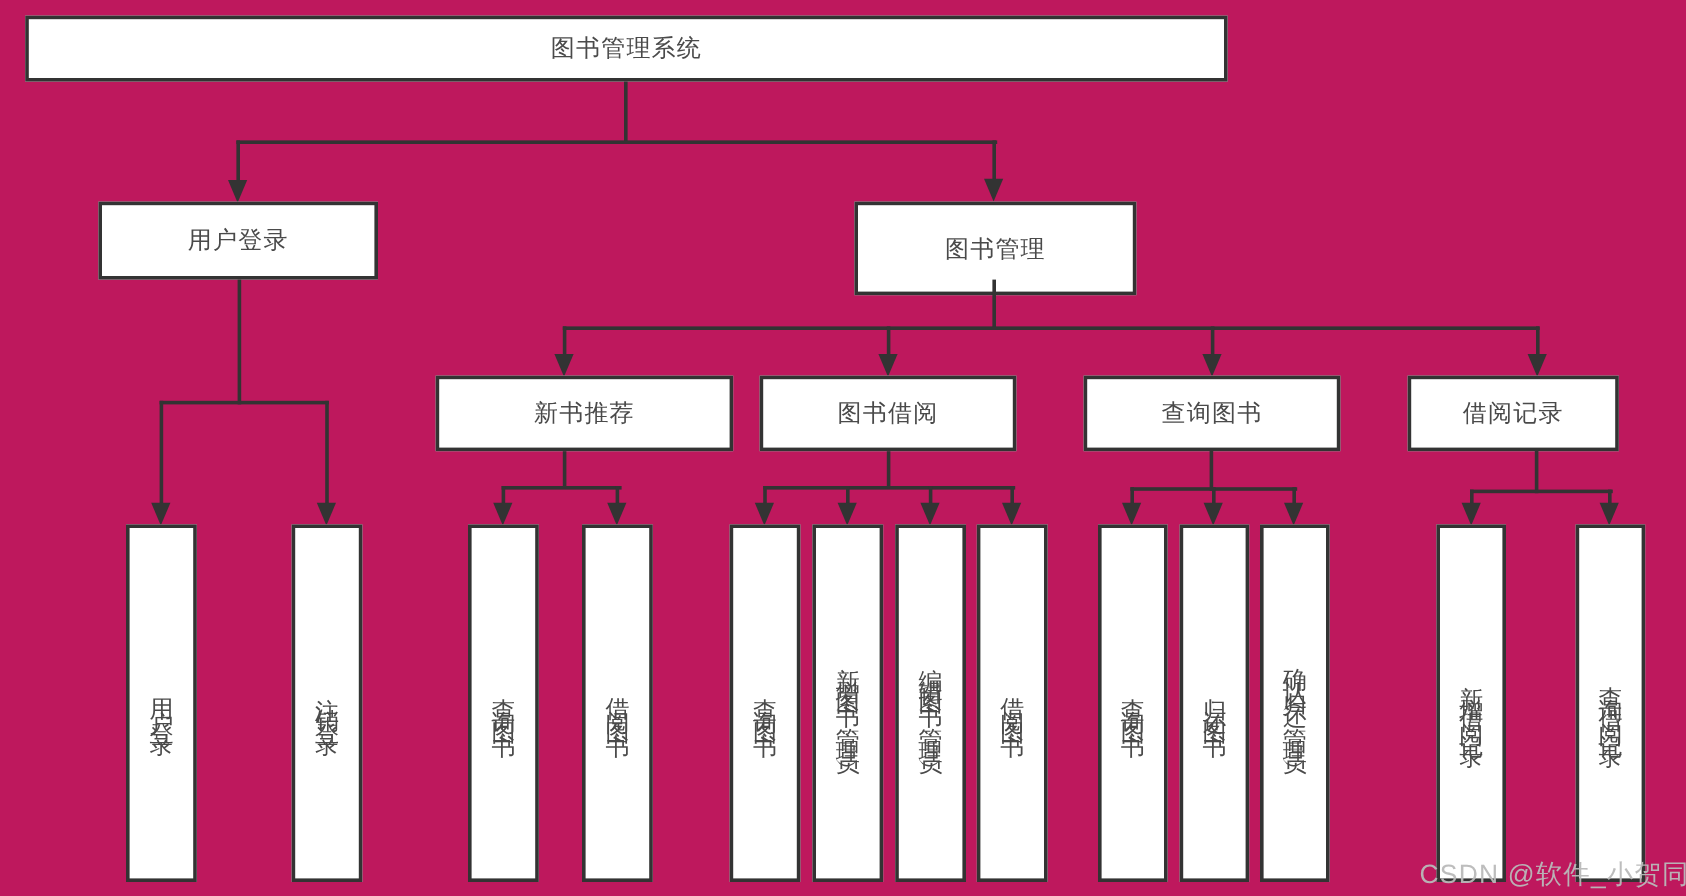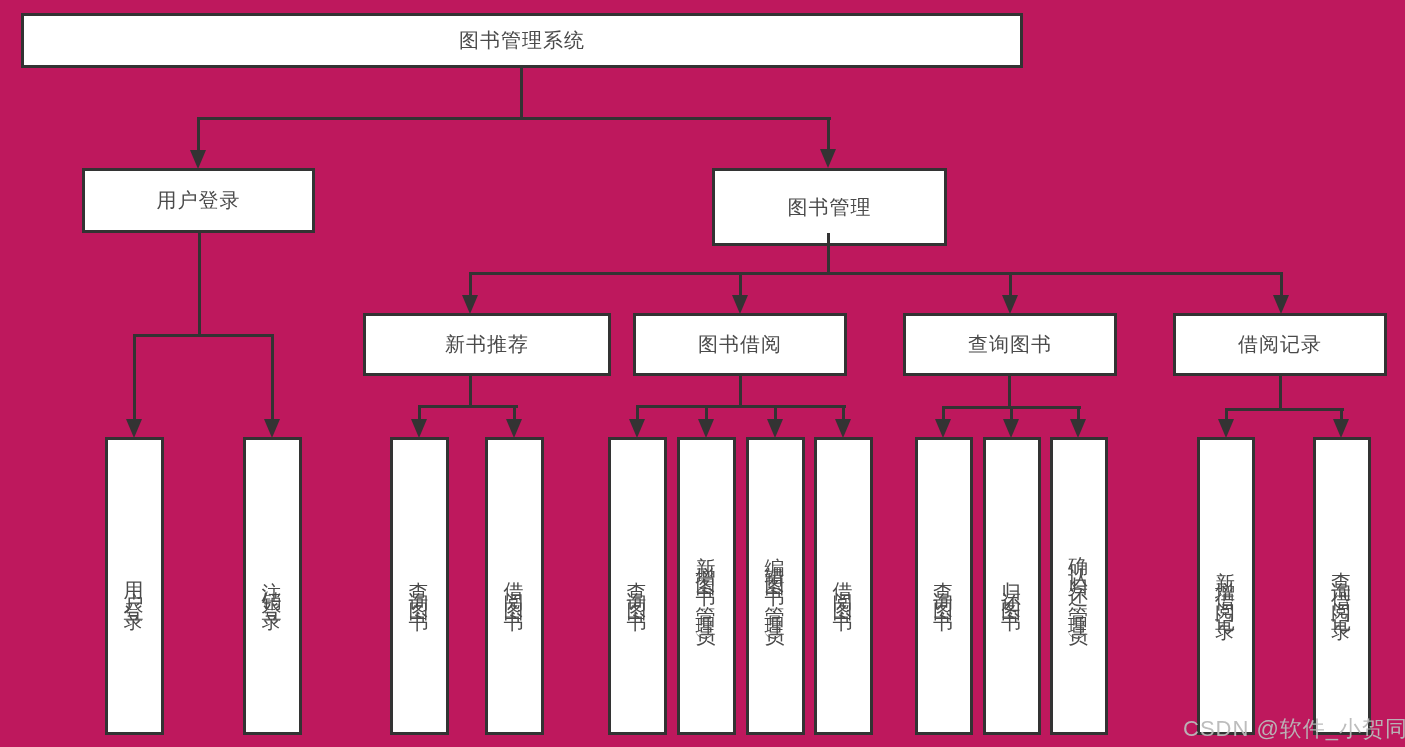--- a/index.html
+++ b/index.html
@@ -100,21 +100,21 @@
 
   <div class="box" style="left:363px;top:313px;width:248px;height:63px;">
     <span>新书推荐</span>
   </div>
   <div class="box" style="left:633px;top:313px;width:214px;height:63px;">
     <span>图书借阅</span>
   </div>
   <div class="box" style="left:903px;top:313px;width:214px;height:63px;">
     <span>查询图书</span>
   </div>
-  <div class="box" style="left:1173px;top:313px;width:214px;height:63px;justify-content:center;">
+  <div class="box" style="left:1173px;top:313px;width:176px;height:63px;justify-content:center;">
     <span>借阅记录</span>
   </div>
 
   <div class="vline" style="left:469px;top:376px;height:31px;"></div>
   <div class="hline" style="left:418px;top:405px;width:100px;"></div>
   <div class="vline" style="left:418px;top:405px;height:18px;"></div>
   <div class="arrow" style="left:411px;top:419px;"></div>
   <div class="vline" style="left:513px;top:405px;height:18px;"></div>
   <div class="arrow" style="left:506px;top:419px;"></div>
 

